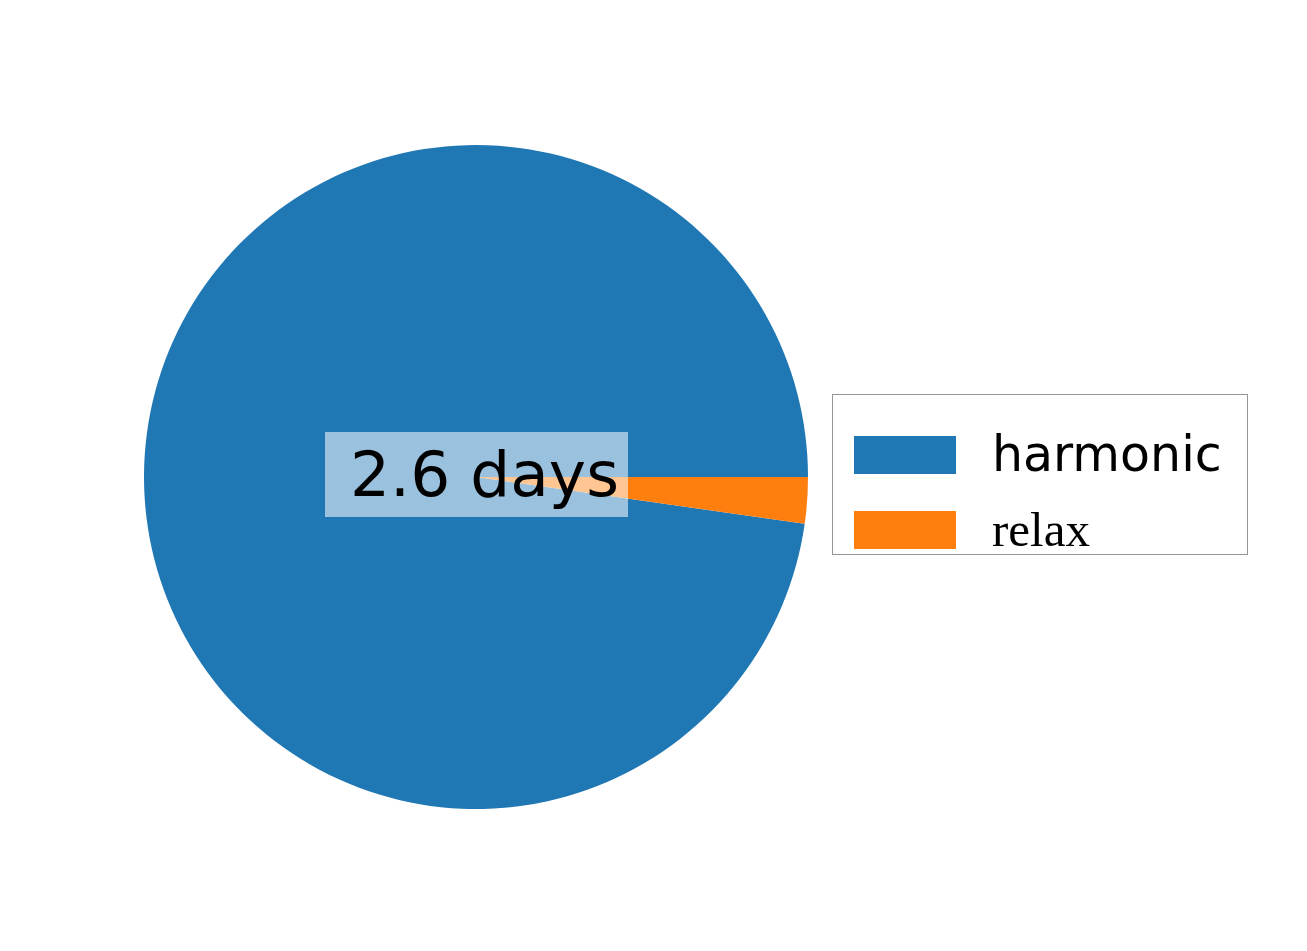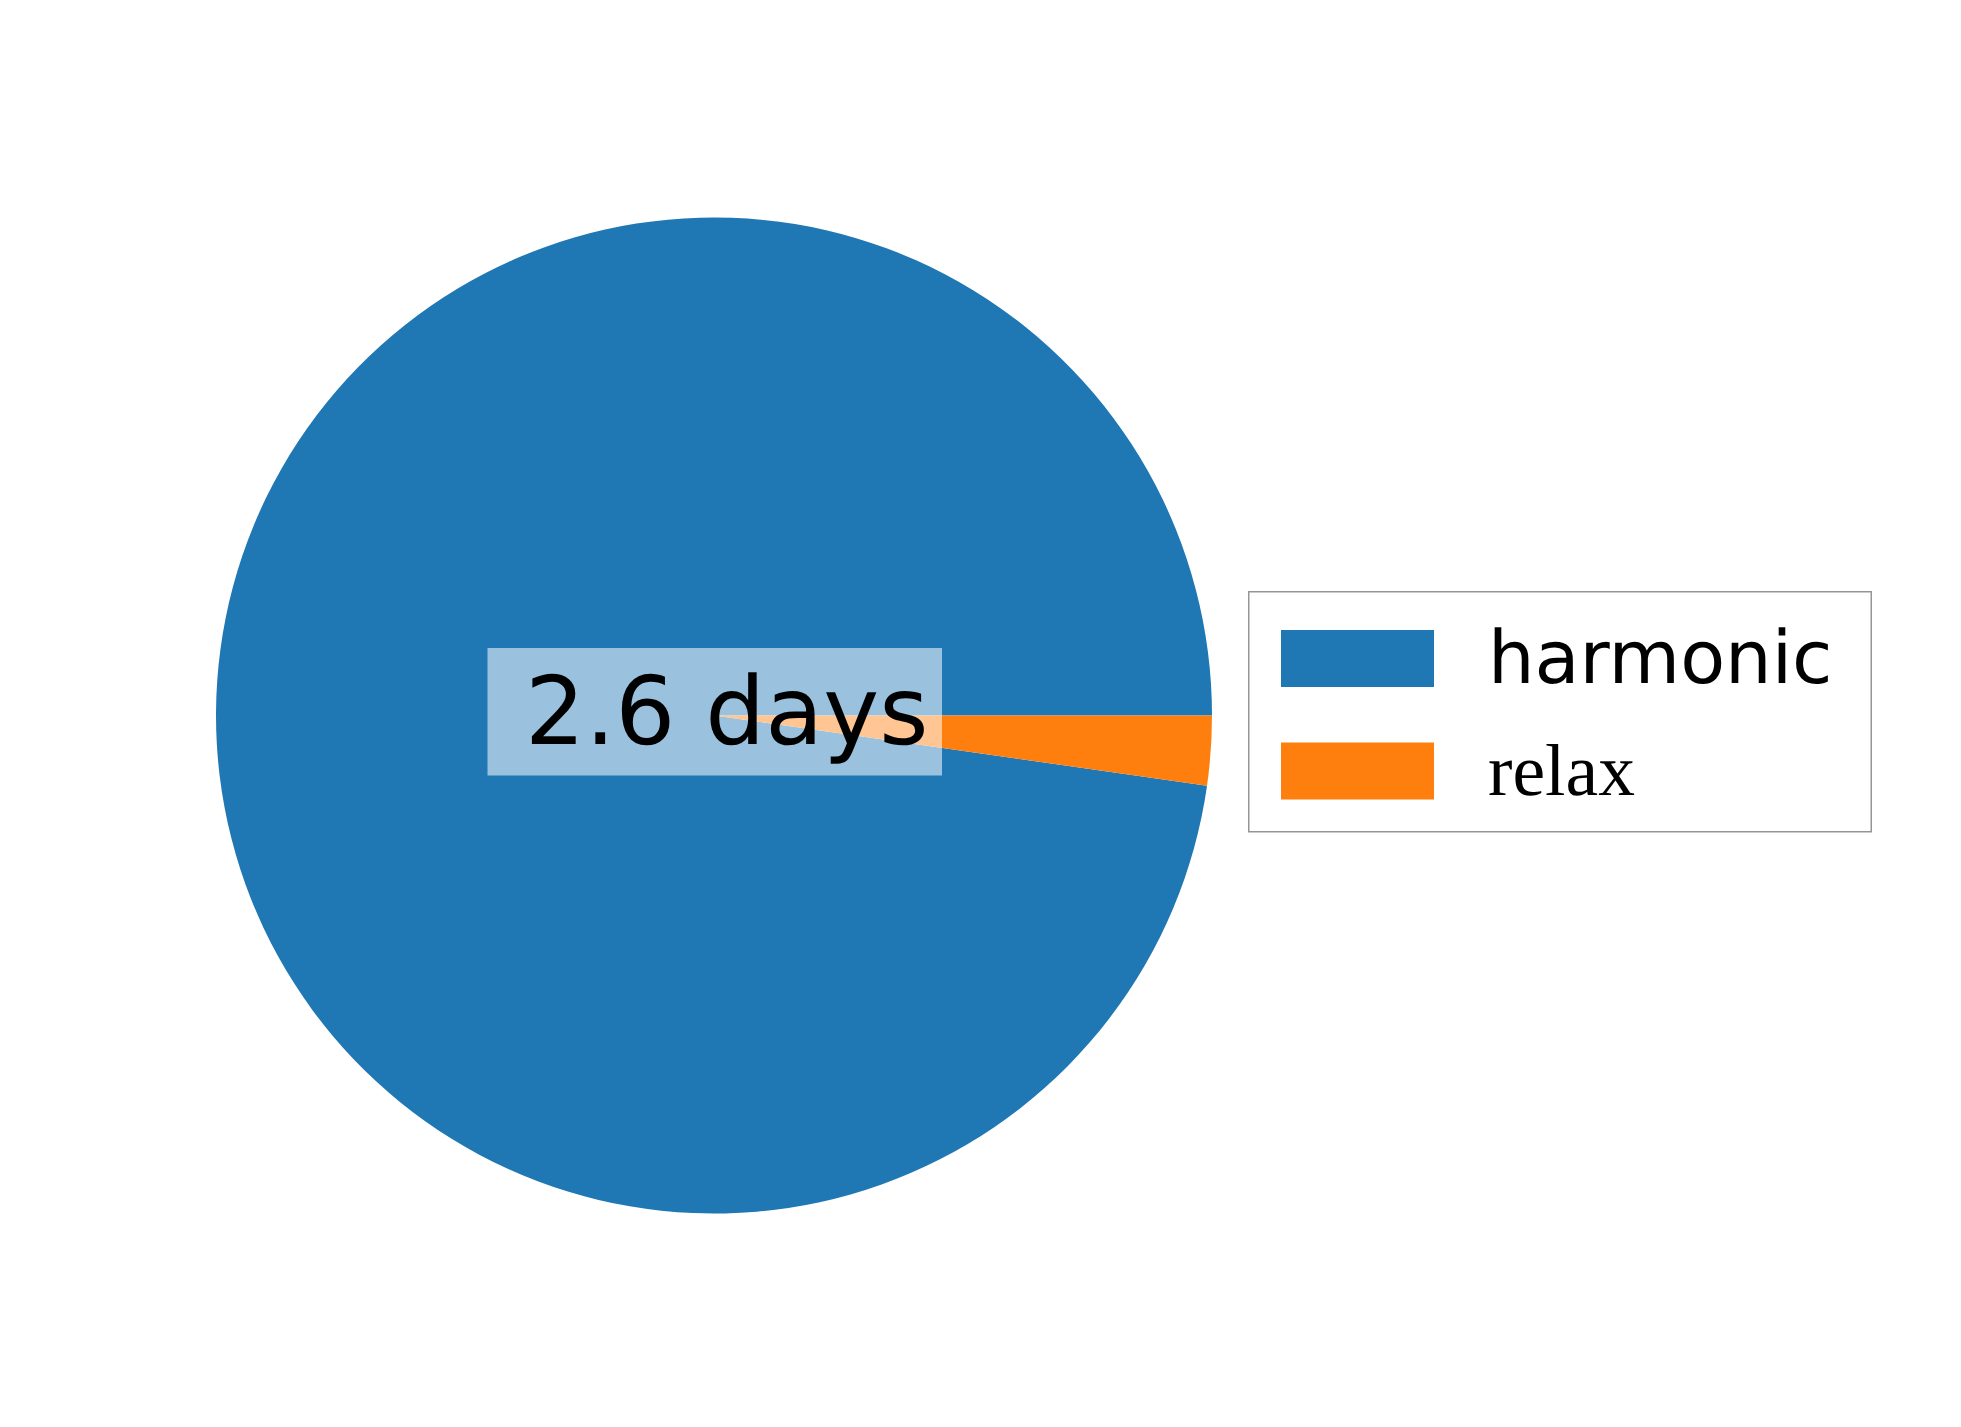--- a/index.html
+++ b/index.html
@@ -54,20 +54,21 @@
     height: 161px;
     background: #ffffff;
     border: 1.4px solid #959595;
     box-sizing: border-box;
   }
   .legend-row {
     position: absolute;
     left: 21px;
     display: flex;
     align-items: center;
+    margin-top: 16px;
   }
   .legend-row.row-0 { top: 19px; }
   .legend-row.row-1 { top: 94px; font-family: Liberation Serif, serif; }
   .legend-swatch {
     width: 102px;
     height: 38px;
     flex: 0 0 auto;
   }
   .legend-text {
     margin-left: 36px;

